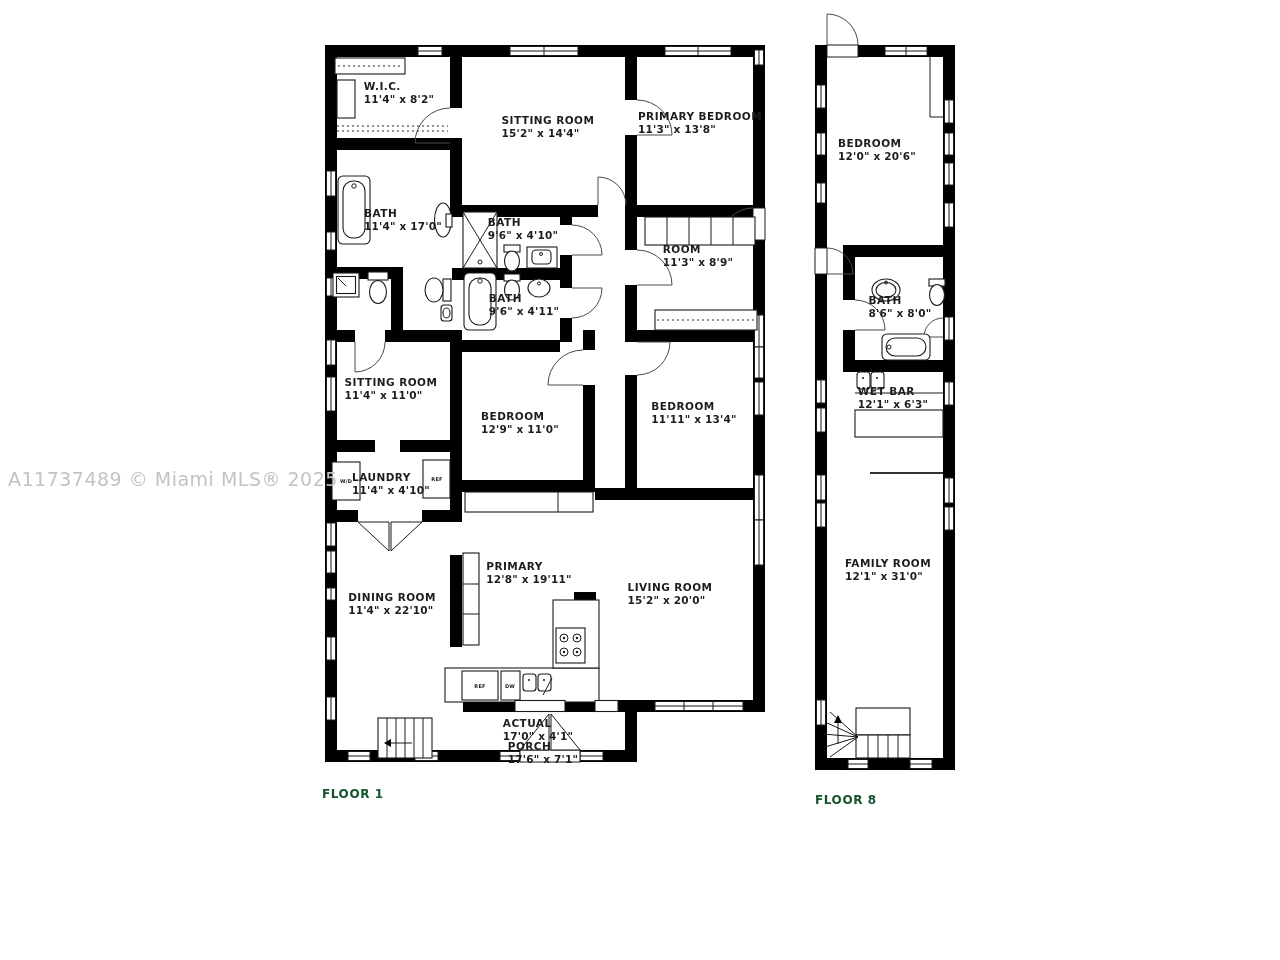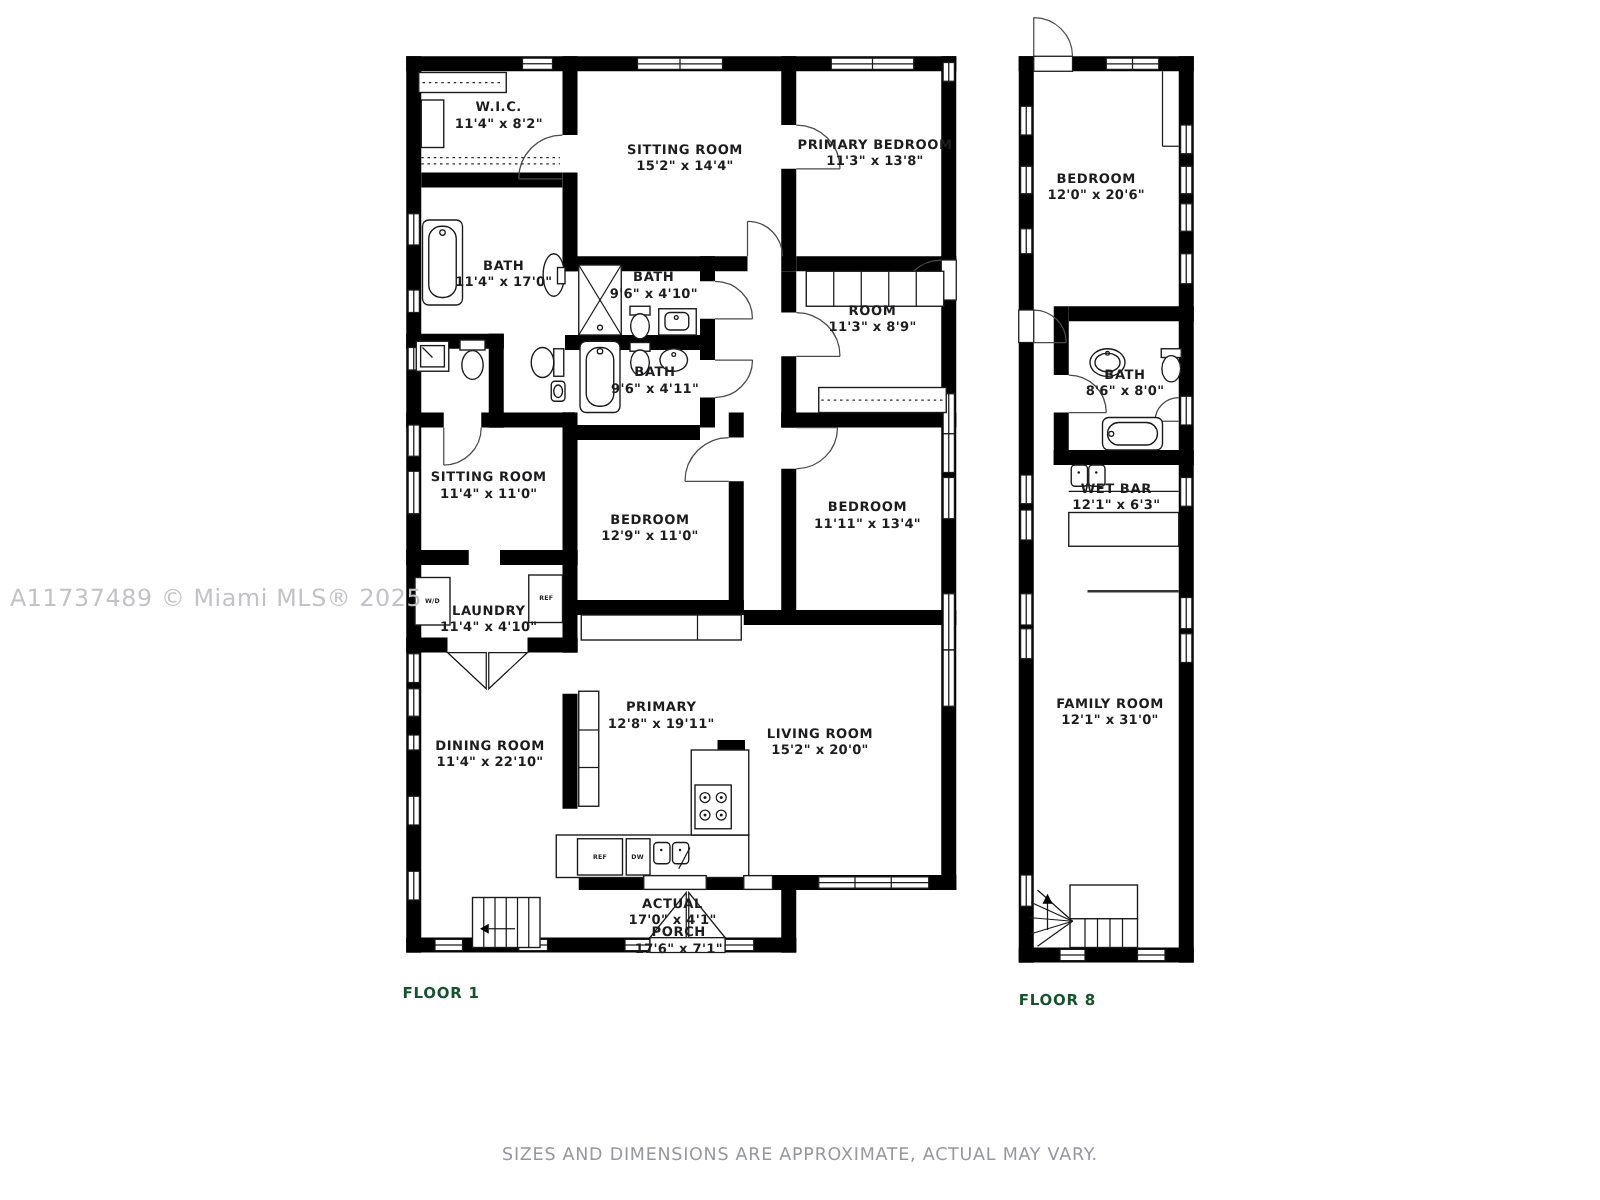--- a/index.html
+++ b/index.html
@@ -8,21 +8,21 @@
   #plan-svg{position:absolute;left:0;top:0;}
   .wall{fill:#000;}
   .fx{fill:#fff;stroke:#1a1a1a;stroke-width:1.1;}
   .thin{fill:none;stroke:#1a1a1a;stroke-width:1;}
   .winr{fill:#fff;stroke:#1a1a1a;stroke-width:1;}
   .winl{stroke:#1a1a1a;stroke-width:1;}
   .arc{fill:none;stroke:#4a4a4a;stroke-width:1;}
   .leaf{stroke:#4a4a4a;stroke-width:1;}
   .dash{stroke:#2a2a2a;stroke-width:1;stroke-dasharray:2 3;fill:none;}
   .doorw{fill:#fff;stroke:#1a1a1a;stroke-width:1;}
-  .room-label{position:absolute;transform:translateX(-50%);text-align:center;white-space:nowrap;
+  .room-label{position:absolute;transform:translateX(-50%);white-space:nowrap;
               color:#1d1d1f;font-weight:bold;line-height:1.22;}
   .room-label .rn{font-size:10.5px;letter-spacing:.45px;}
   .room-label .rd{font-size:10.5px;letter-spacing:.2px;}
   .floor-label{position:absolute;font-size:12px;font-weight:bold;color:#14532d;letter-spacing:.6px;}
   .appl{position:absolute;transform:translate(-50%,-50%);font-size:5px;font-weight:bold;color:#222;
         letter-spacing:.2px;}
   .watermark{position:absolute;left:8px;top:468px;font-size:19px;color:#c3c3c7;letter-spacing:.5px;}
   .disclaimer{position:absolute;left:50%;transform:translateX(-50%);top:916px;font-size:14px;
               color:#97989c;letter-spacing:.6px;white-space:nowrap;}
 </style>
@@ -433,29 +433,29 @@
   <div class="rd">11'4" x 11'0"</div>
 </div>
 <div class="room-label" style="left:520px;top:410px">
   <div class="rn">BEDROOM</div>
   <div class="rd">12'9" x 11'0"</div>
 </div>
 <div class="room-label" style="left:694px;top:400px">
   <div class="rn">BEDROOM</div>
   <div class="rd">11'11" x 13'4"</div>
 </div>
-<div class="room-label" style="left:391px;top:483px">
+<div class="room-label" style="left:391px;top:471px">
   <div class="rn">LAUNDRY</div>
   <div class="rd">11'4" x 4'10"</div>
 </div>
 <div class="room-label" style="left:529px;top:560px">
   <div class="rn">PRIMARY</div>
   <div class="rd">12'8" x 19'11"</div>
 </div>
-<div class="room-label" style="left:656px;top:581px">
+<div class="room-label" style="left:670px;top:581px">
   <div class="rn">LIVING ROOM</div>
   <div class="rd">15'2" x 20'0"</div>
 </div>
 <div class="room-label" style="left:392px;top:591px">
   <div class="rn">DINING ROOM</div>
   <div class="rd">11'4" x 22'10"</div>
 </div>
 <div class="room-label" style="left:538px;top:717px">
   <div class="rn">ACTUAL</div>
   <div class="rd">17'0" x 4'1"</div>
@@ -483,15 +483,14 @@
 </div>
 
 <div class="appl" style="left:480px;top:686px">REF</div>
 <div class="appl" style="left:510px;top:686px">DW</div>
 <div class="appl" style="left:346px;top:481px">W/D</div>
 <div class="appl" style="left:437px;top:479px">REF</div>
 
 <div class="floor-label" style="left:322px;top:787px">FLOOR 1</div>
 <div class="floor-label" style="left:815px;top:793px">FLOOR 8</div>
 <div class="watermark">A11737489 © Miami MLS® 2025</div>
-<div class="disclaimer">SIZES AND DIMENSIONS ARE APPROXIMATE, ACTUAL MAY VARY.</div>
 
 </div>
 
 </body></html>

